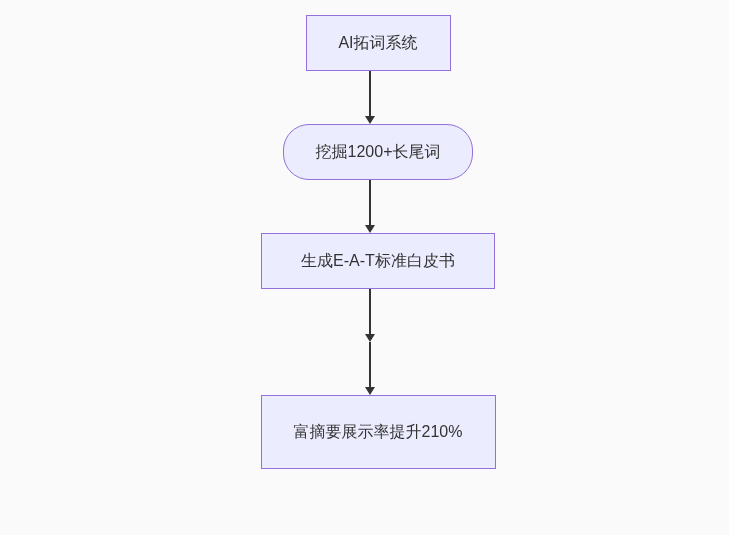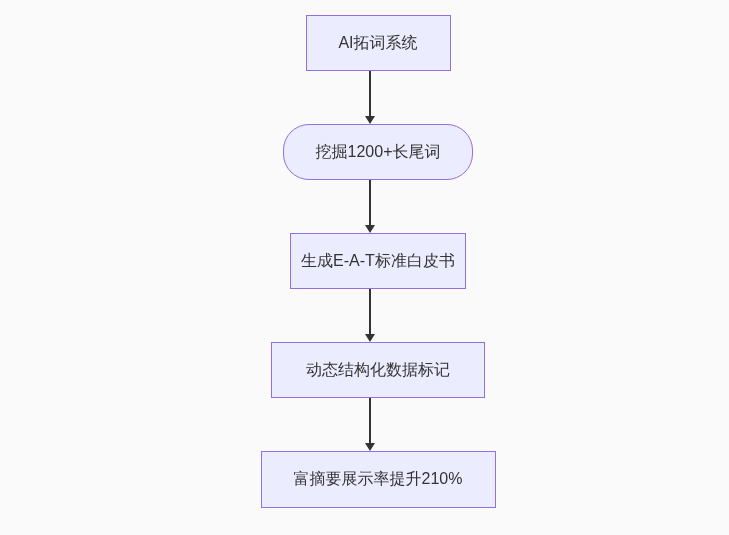--- a/index.html
+++ b/index.html
@@ -68,29 +68,28 @@
     <div class="head"></div>
   </div>
 
   <div class="node" style="width:190px;border-radius:26px;">挖掘1200+长尾词</div>
 
   <div class="edge">
     <div class="shaft"></div>
     <div class="head"></div>
   </div>
 
-  <div class="node" style="width:176px;">生成E-A-T标准白皮书</div>
+  <div class="node" style="width:234px;">生成E-A-T标准白皮书</div>
 
   <div class="edge">
     <div class="shaft"></div>
     <div class="head"></div>
   </div>
 
-  <div class="node" style="width:214px;">动态结构化数据标记</div>
 
   <div class="edge">
     <div class="shaft"></div>
     <div class="head"></div>
   </div>
 
-  <div class="node" style="width:235px; height:57px;text-align:center;">富摘要展示率提升210%</div>
+  <div class="node" style="width:235px; height:74px;text-align:center;">富摘要展示率提升210%</div>
 
 </div>
 
 </body></html>

